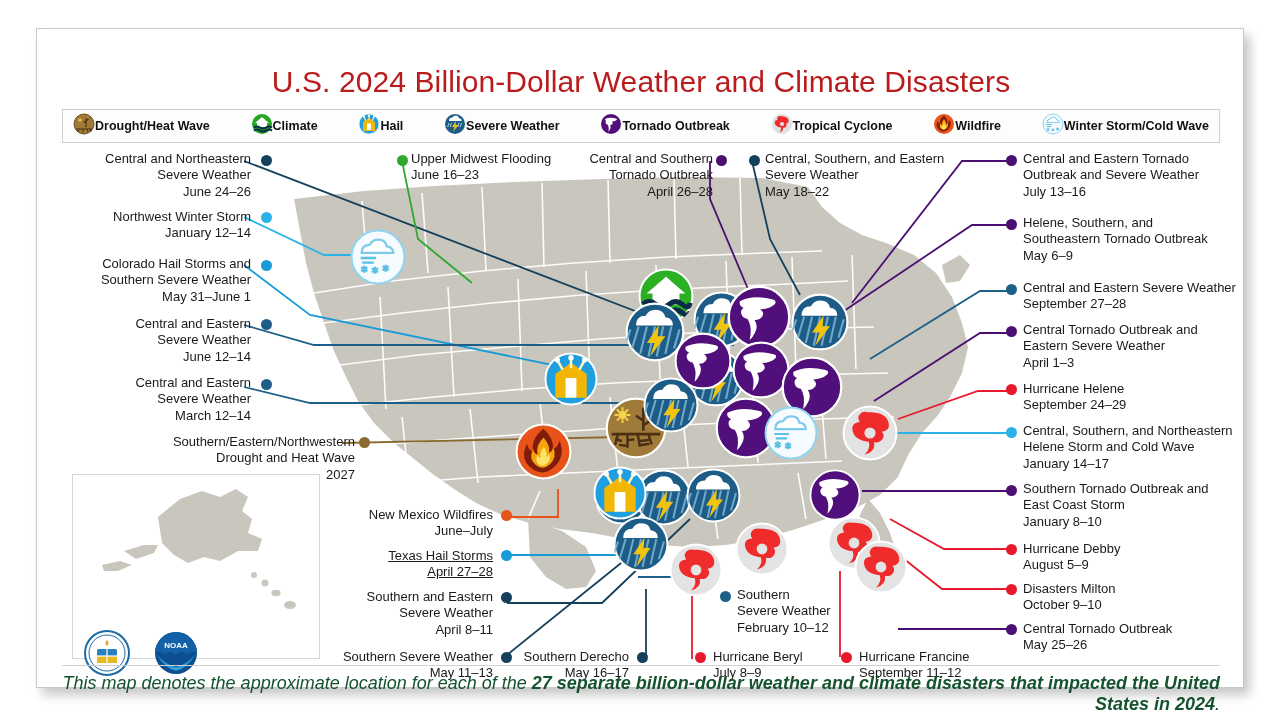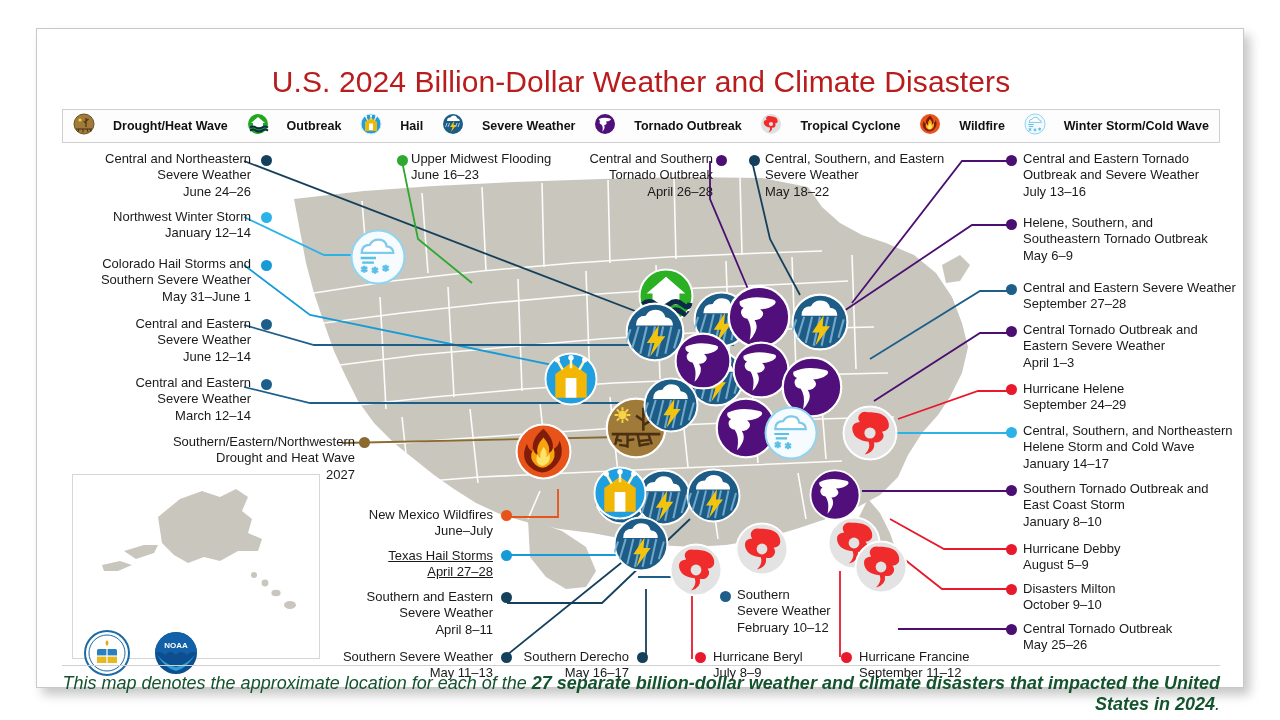--- a/index.html
+++ b/index.html
@@ -21,21 +21,21 @@
     font-size:30px;color:#b91c1c;letter-spacing:.1px;font-weight:400;
   }
 
   
   .legend{
     position:absolute;left:25px;top:80px;width:1158px;height:34px;
     border:1px solid #cfcfcf;background:#fdfdfd;
     display:flex;align-items:center;justify-content:space-between;
     padding:0 10px;box-sizing:border-box;
   }
-  .legend-item{display:flex;align-items:center;gap:18px;}
+  .legend-item{display:flex;align-items:center;gap:0;}
   .legend-label{font-size:12.5px;font-weight:bold;color:#111;white-space:nowrap;}
 
   
   .mapwrap{position:absolute;left:25px;top:118px;width:1158px;height:512px;}
   .mapsvg{position:absolute;left:0;top:0;}
 
   
   .inset-frame{
     position:absolute;left:10px;top:327px;width:248px;height:185px;
     border:1px solid #d6d6d6;background:transparent;box-sizing:border-box;
@@ -87,21 +87,21 @@
 
       <div class="legend-item">
         <span>
           <svg width="22" height="22" viewBox="0 0 22 22">
             <circle cx="11" cy="11" r="10" fill="#22a81f"></circle>
             <path d="M11 4 L18 10 L16 10 L16 14 L6 14 L6 10 L4 10 Z" fill="#ffffff"></path>
             <path d="M3 14.5 q3 -2 6 0 t6 0 t6 0" stroke="#0c2b4a" stroke-width="2" fill="none"></path>
             <path d="M3 17.6 q3 -2 6 0 t6 0 t6 0" stroke="#0c2b4a" stroke-width="2" fill="none"></path>
           </svg>
         </span>
-        <span class="legend-label">Outbreak</span>
+        <span class="legend-label">Climate</span>
       </div>
 
       <div class="legend-item">
         <span>
           <svg width="22" height="22" viewBox="0 0 22 22">
             <circle cx="11" cy="11" r="10" fill="#1f9fe0" stroke="#cfe9f7" stroke-width="1"></circle>
             <path d="M5 9 L11 5 L17 9 L17 18 L5 18 Z" fill="#f2b705"></path>
             <rect x="9" y="10.5" width="4" height="6.5" fill="#ffffff"></rect>
             <g stroke="#fff6c2" stroke-width="1.1">
               <line x1="6" y1="4" x2="7.6" y2="7.4"></line>

